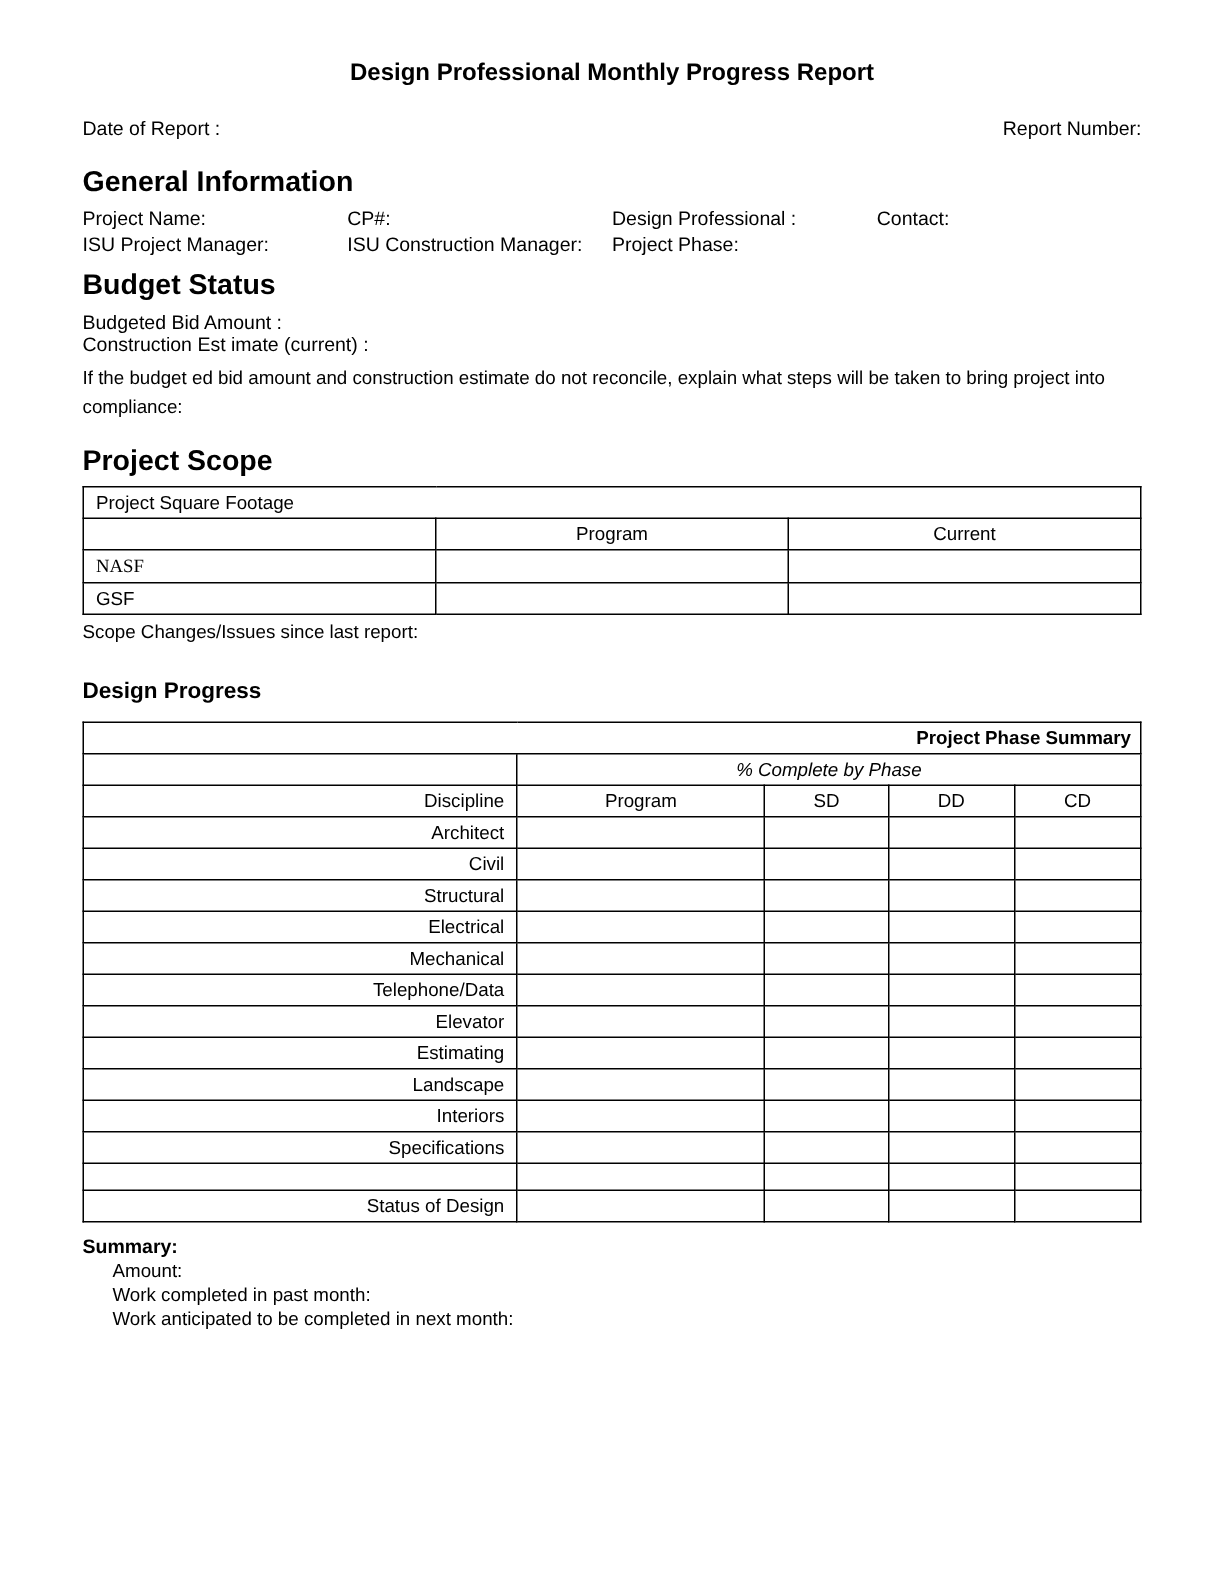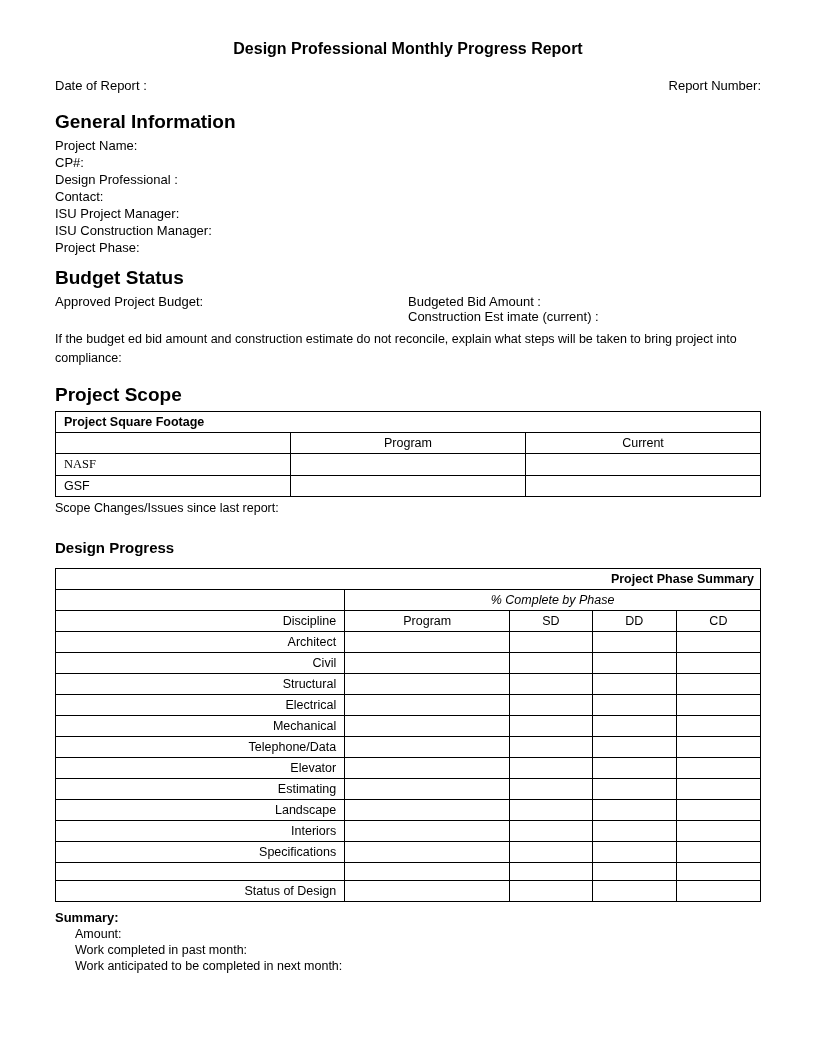--- a/index.html
+++ b/index.html
@@ -33,21 +33,21 @@
 
     .section-title {
       font-size: 19px;
       font-weight: bold;
       margin-bottom: 5px;
       margin-top: 4px;
     }
 
     .info-grid {
       display: grid;
-      grid-template-columns: 1fr;
+      grid-template-columns: 1fr 1fr 1fr 1fr;
       gap: 2px 0;
       margin-bottom: 6px;
     }
 
     .budget-grid {
       display: grid;
       grid-template-columns: 1fr 1fr;
       gap: 2px 0;
       margin-bottom: 6px;
     }
@@ -67,21 +67,21 @@
     .project-scope-table th,
     .project-scope-table td {
       border: 1px solid #000;
       padding: 3px 8px;
       font-size: 12.5px;
       text-align: center;
     }
 
     .project-scope-table .header-row-table {
       background: #ffffff;
-      font-weight: bold;
+      font-weight: normal;
       text-align: left;
     }
 
     .scope-footer {
       font-size: 12.5px;
       margin-top: 4px;
     }
 
     .design-progress-title {
       font-size: 15px;
@@ -160,21 +160,20 @@
     <span>ISU Project Manager:</span>
     <span>ISU Construction Manager:</span>
     <span>Project Phase:</span>
     <span></span>
   </div>
 </div>
 
 <div style="margin-top:10px;">
   <div class="section-title">Budget Status</div>
   <div class="budget-grid">
-    <span>Approved Project Budget:</span>
     <div>
       <div>Budgeted Bid Amount  :</div>
       <div>Construction Est imate  (current) :</div>
     </div>
   </div>
   <div class="budget-note">If the budget ed bid amount  and construction estimate do not reconcile, explain what steps will be taken to bring project into compliance:</div>
 </div>
 
 <div style="margin-top:16px;">
   <div class="section-title">Project Scope</div>

